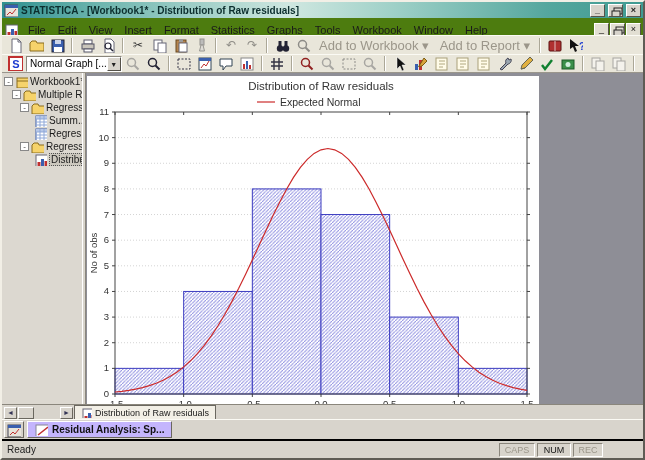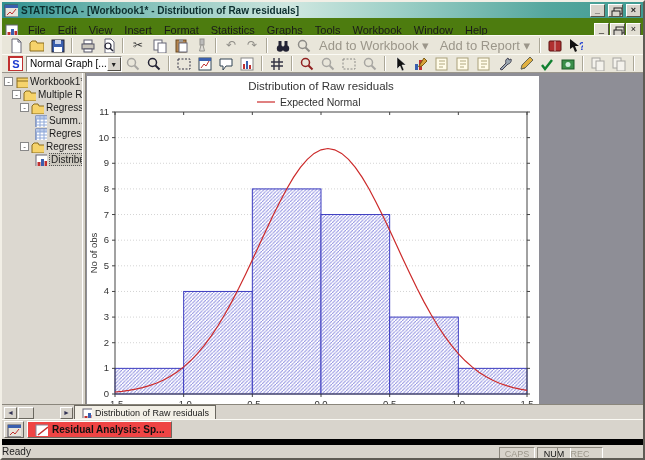--- a/index.html
+++ b/index.html
@@ -36,23 +36,23 @@
 .page{position:absolute;left:1px;top:3px;width:452px;height:332px;background:#fff;}
 .tabbar{height:15px;flex:0 0 15px;background:#d8d4cc;display:flex;align-items:flex-end;gap:1px;padding-left:2px;border-top:1px solid #8a867c;}
 .tsbtn{width:13px;height:12px;background:#d8d4cc;border:1px solid;border-color:#fff #6a675f #6a675f #fff;font-size:7px;line-height:10px;text-align:center;color:#335;}
 .tsthumb{width:16px;height:12px;background:#d8d4cc;border:1px solid;border-color:#fff #6a675f #6a675f #fff;}
 .tsgap{width:24px;}
 .tab{display:flex;align-items:center;gap:3px;background:#f2efe6;border:1px solid #6a675f;border-bottom:none;height:14px;padding:0 6px;font-size:9px;color:#1a1a1a;}
 .tab svg{width:11px;height:11px;}
 .analysisbar{height:20px;flex:0 0 20px;background:#d8d4cc;display:flex;align-items:center;gap:3px;padding:0 2px;border-top:1px solid #fbfaf4;}
 .abtn-sm{width:20px;height:17px;border:1px solid;border-color:#fff #6a675f #6a675f #fff;background:#d8d4cc;display:flex;align-items:center;justify-content:center;}
 .abtn-sm svg{width:14px;height:14px;}
-.abtn{height:17px;border:1px solid;border-color:#fff #6a675f #6a675f #fff;background:#ef4444;display:flex;align-items:center;gap:4px;font-size:10px;font-weight:bold;padding:0 7px;color:#111;}
+.abtn{height:17px;border:1px solid;border-color:#fff #6a675f #6a675f #fff;background:#c4b5fd;display:flex;align-items:center;gap:4px;font-size:10px;font-weight:bold;padding:0 7px;color:#111;}
 .abtn svg{width:13px;height:13px;}
-.statusbar{height:19px;flex:0 0 19px;background:#d8d4cc;border-top:6px solid #000000;display:flex;align-items:center;font-size:10px;color:#222;position:relative;overflow:hidden;text-align:right;}
+.statusbar{height:19px;flex:0 0 19px;background:#d8d4cc;border-top:2px solid #000000;display:flex;align-items:center;font-size:10px;color:#222;padding-left:5px;position:relative;overflow:hidden;text-align:right;}
 .spanel{position:absolute;top:2px;height:14px;border:1px solid;border-color:#8a867c #fff #fff #8a867c;font-size:9px;display:flex;align-items:center;justify-content:center;padding:0 4px;}
 .sgray{color:#9b968a;}
 .hidden-defs{position:absolute;width:0;height:0;overflow:hidden;}
 </style>
 </head>
 <body>
 
 <svg class="hidden-defs" xmlns="http://www.w3.org/2000/svg">
 <defs>
 <g id="i-page">
@@ -613,16 +613,16 @@
           <use href="#i-scatter"></use>
         </svg>
       <span>Residual Analysis: Sp...</span>
     </span>
   </div>
 
   <div class="statusbar">
     <span>Ready</span>
     <span class="spanel sgray" style="right:108px;width:36px">CAPS</span>
     <span class="spanel" style="right:72px;width:34px;color:#111">NUM</span>
-    <span class="spanel sgray" style="right:40px;width:46px">REC</span>
+    <span class="spanel sgray" style="right:40px;width:30px">REC</span>
   </div>
 
 </div>
 
 </body></html>

